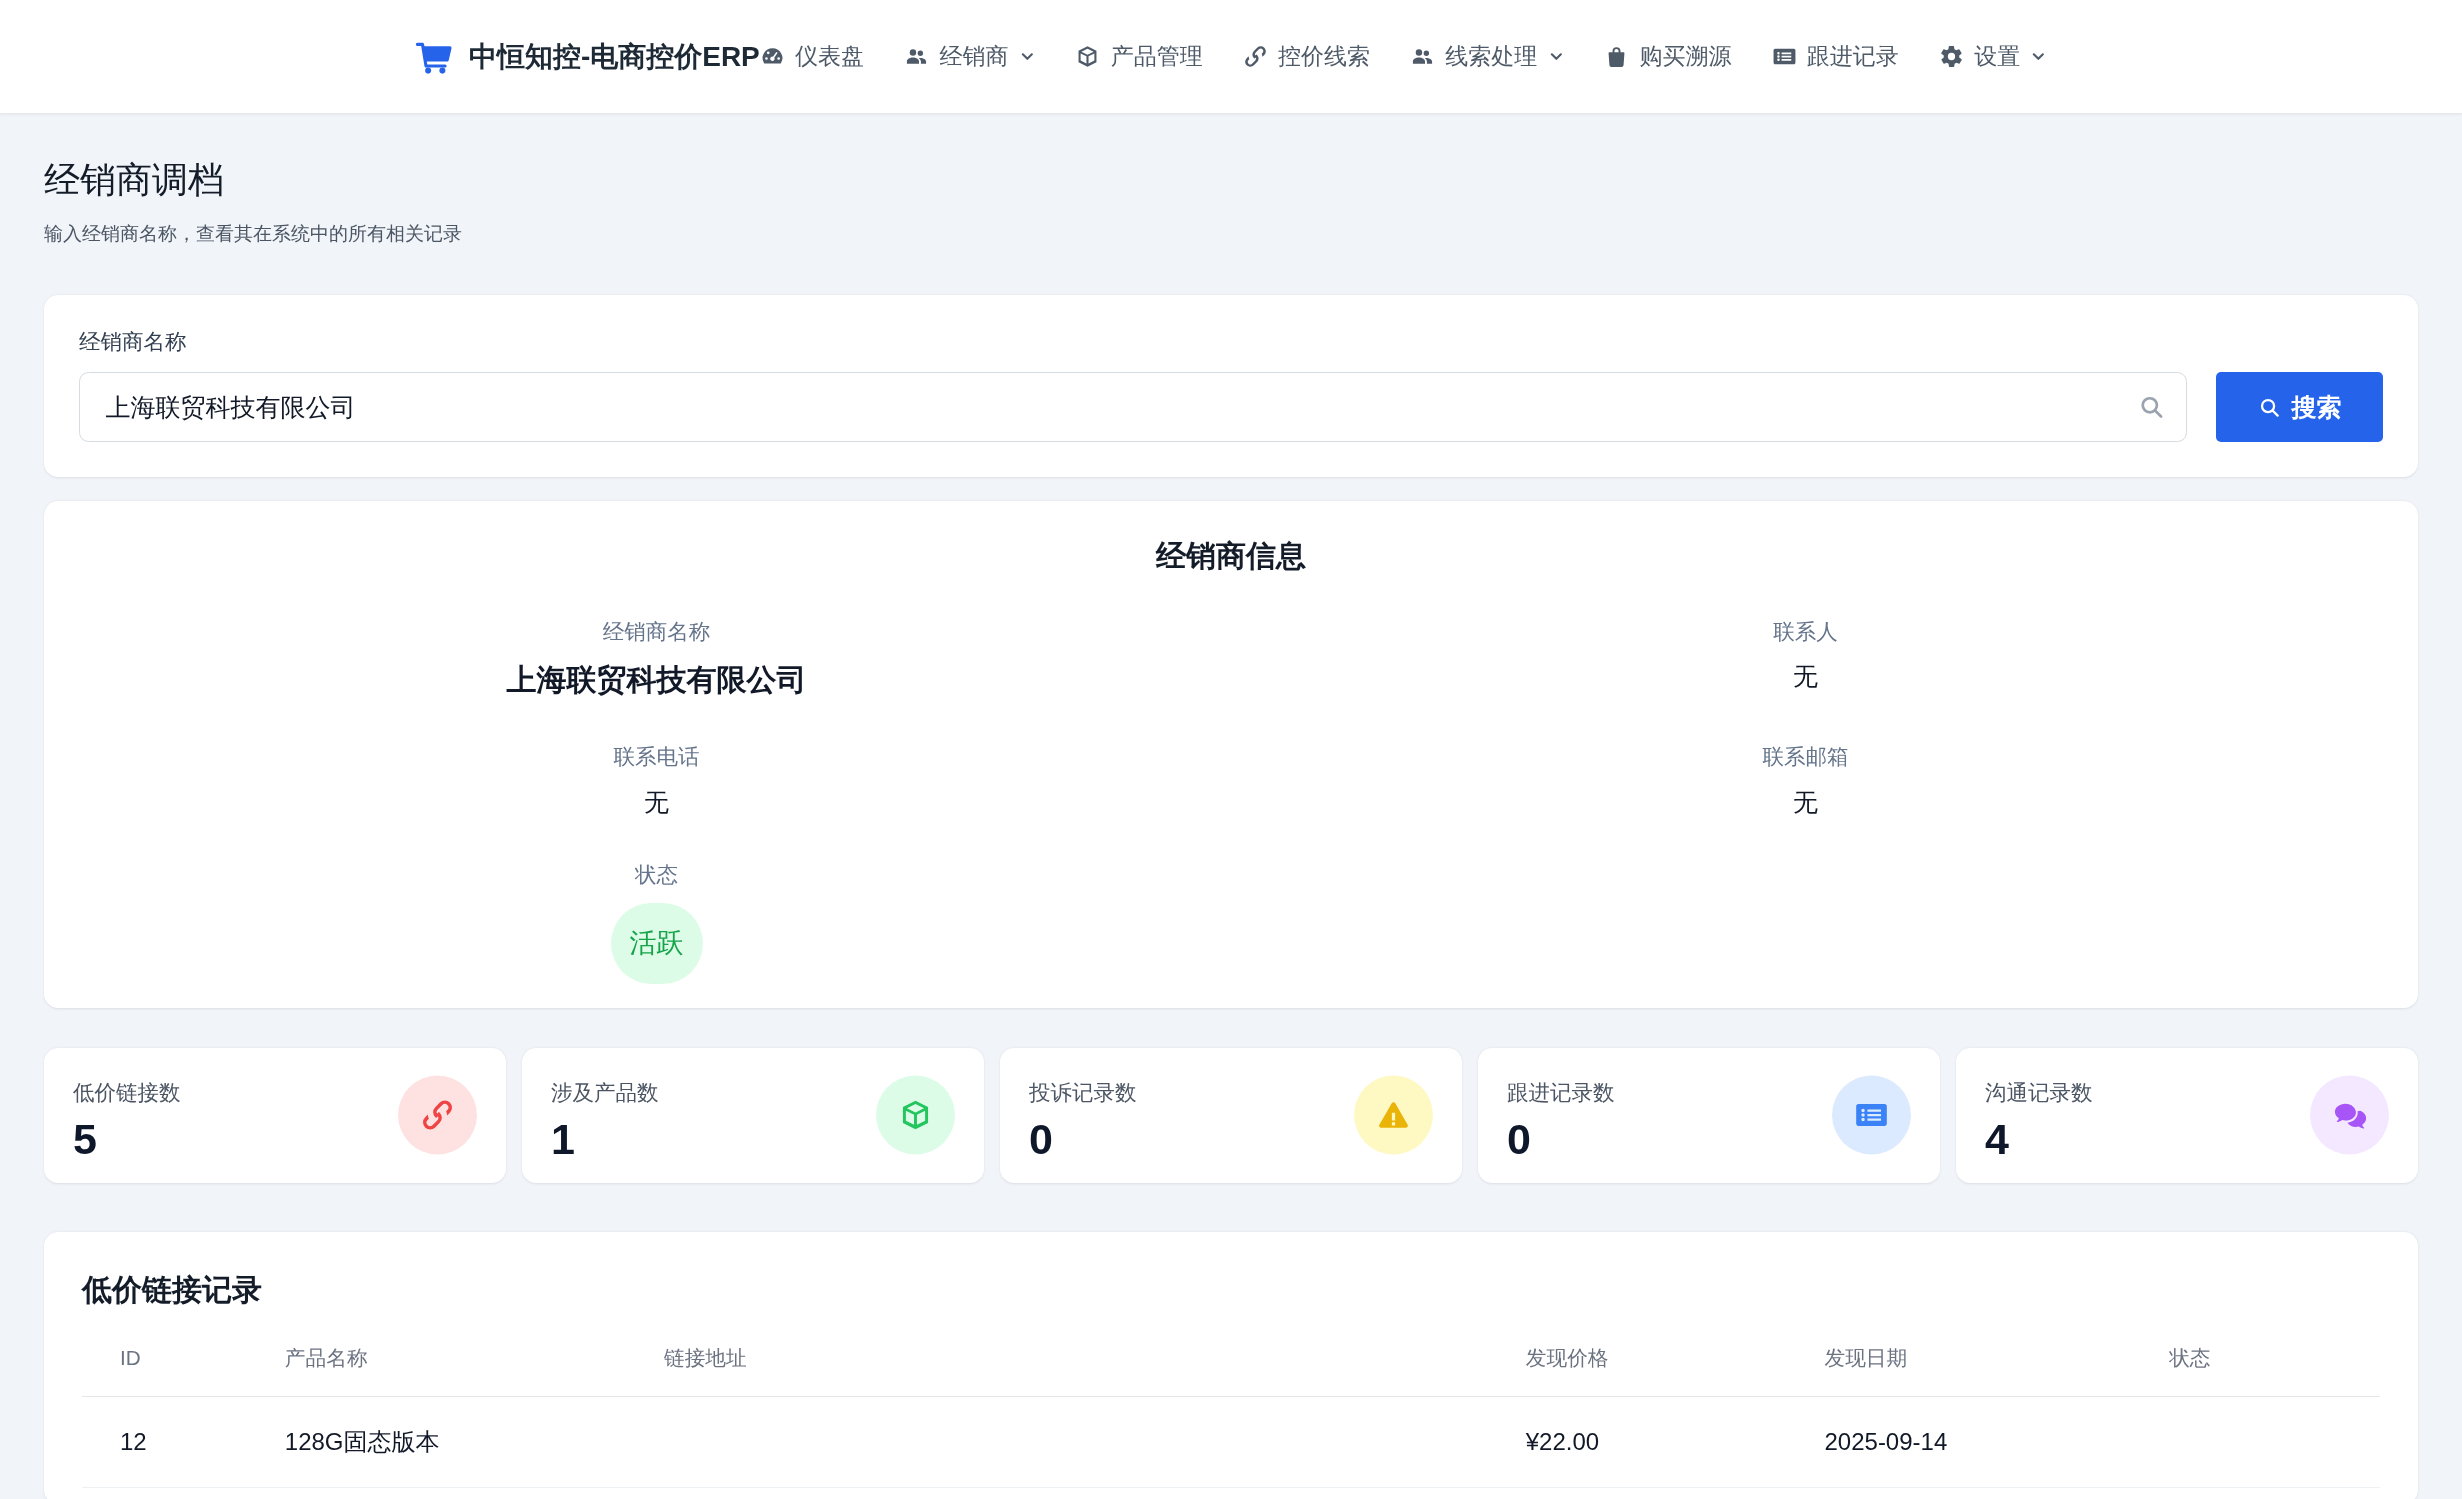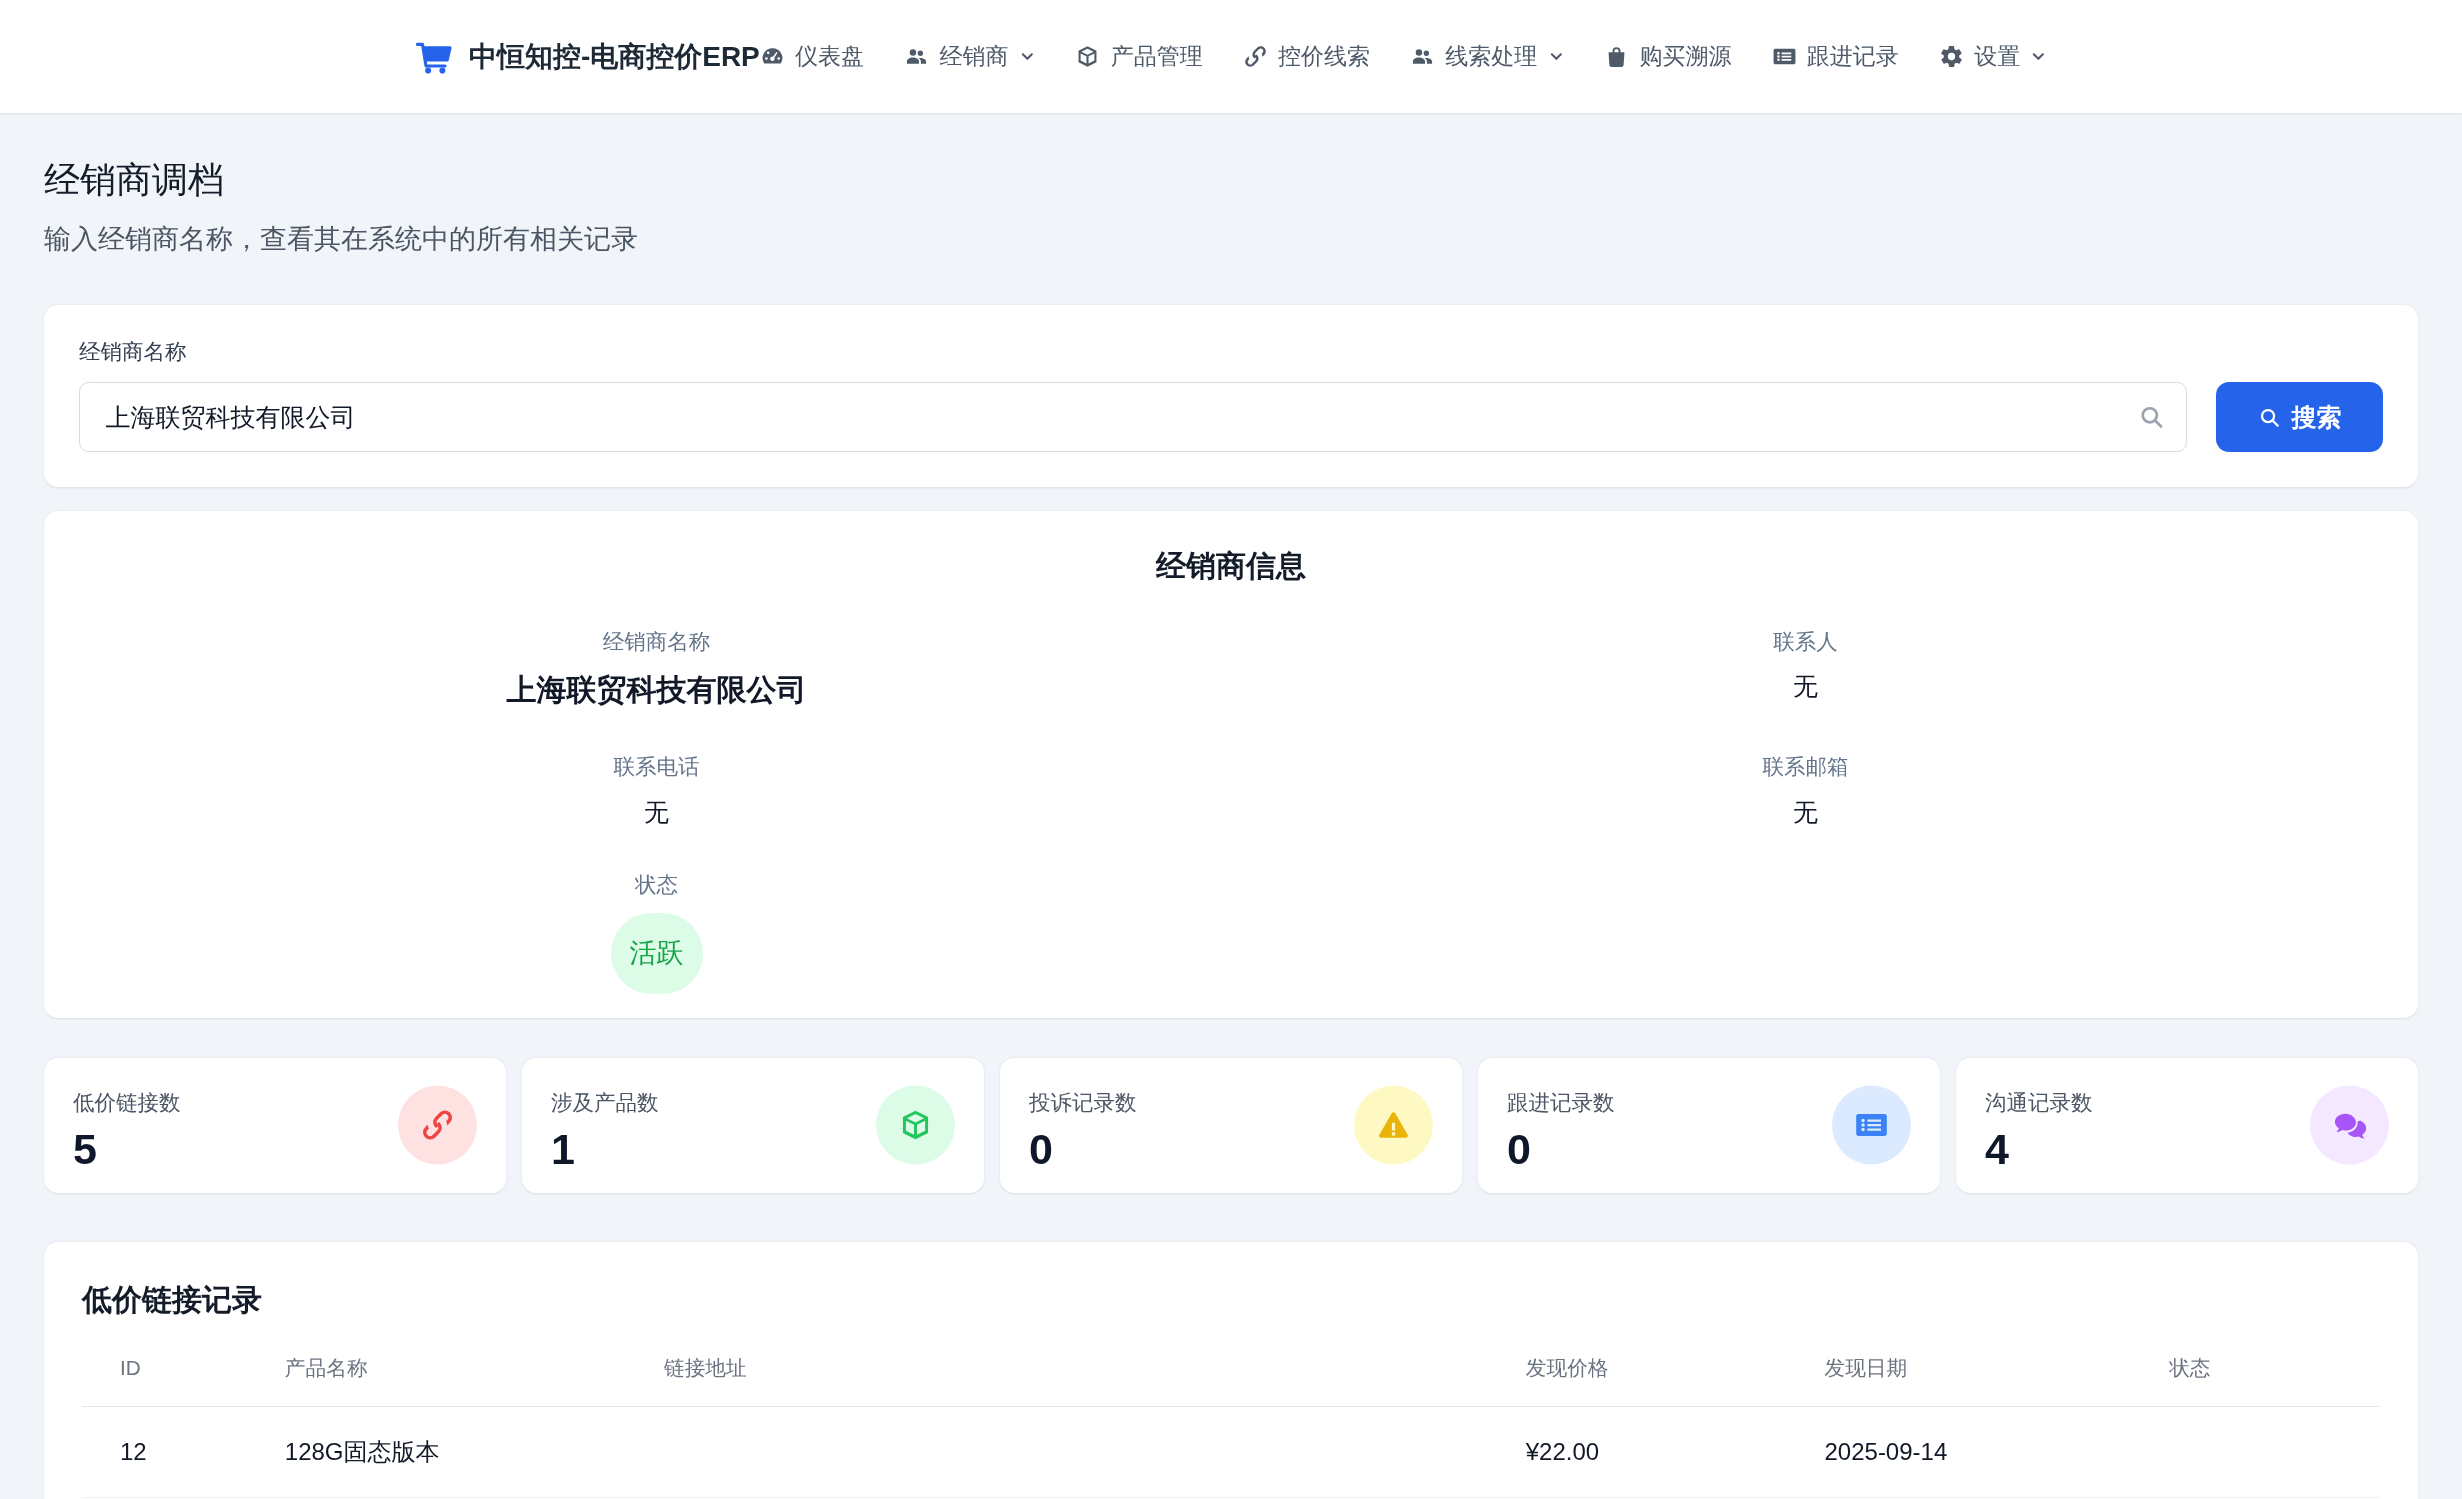--- a/index.html
+++ b/index.html
@@ -28,21 +28,21 @@
   .nav-item {
     display: flex; align-items: center; gap: 10.3px;
     color: #4e5a68; font-size: 23px; cursor: pointer; white-space: nowrap;
   }
   .nav-item .icon svg { width: 25px; height: 25px; }
   .nav-item .chev svg { width: 16.7px; height: 16.7px; }
 
   
   .page { padding: 0 44px; }
   .page-title { margin: 42px 0 0; font-size: 36px; font-weight: 400; color: #131c28; }
-  .subtitle { margin: 16px 0 8px; font-size: 27px; color: #4b5563; }
+  .subtitle { margin: 16px 0 8px; font-size: 19px; color: #4b5563; }
 
   .card {
     background: #ffffff; border-radius: 14.3px;
     box-shadow: 0 0.8px 3.2px rgba(15,23,42,.06), 0 0.8px 1.6px rgba(15,23,42,.04);
   }
 
   
   .search-card { margin-top: 48px; padding: 32px 35px 35px; }
   .field-label { display: block; font-size: 21.5px; font-weight: 500; color: #344051; }
   .search-row { display: flex; gap: 29px; margin-top: 16px; align-items: stretch; }
@@ -51,21 +51,21 @@
     width: 100%; height: 70px; border: 1.6px solid #d6dbe1; border-radius: 9.5px;
     padding: 0 76px 0 25.4px; font-size: 25px; color: #111827;
     font-family: inherit; background: #fff; outline: none;
   }
   .input-wrap .input-icon {
     position: absolute; right: 22px; top: 50%; transform: translateY(-50%);
     color: #9aa3af;
   }
   .input-wrap .input-icon svg { width: 27px; height: 27px; }
   .search-btn {
-    width: 167px; height: 70px; border: none; border-radius: 13px;
+    width: 167px; height: 70px; border: none; border-radius: 5px;
     background: #2563eb; color: #ffffff; font-size: 25px; font-weight: 600;
     display: flex; align-items: center; justify-content: center; gap: 11px;
     cursor: pointer; font-family: inherit;
   }
   .search-btn .icon svg { width: 23px; height: 23px; }
 
   
   .info-card { margin-top: 24px; padding: 35px 38px 24px; text-align: center; }
   .card-heading { margin: 0; font-size: 30px; font-weight: 700; color: #131c28; }
   .info-grid { margin-top: 40px; display: grid; grid-template-columns: 1fr 1fr; row-gap: 41px; }

